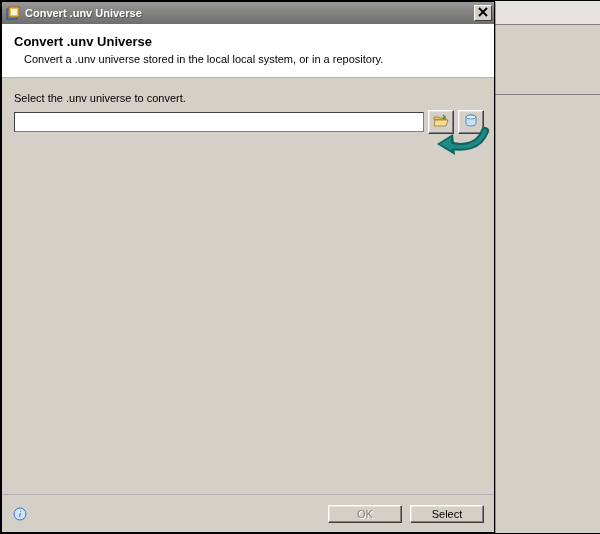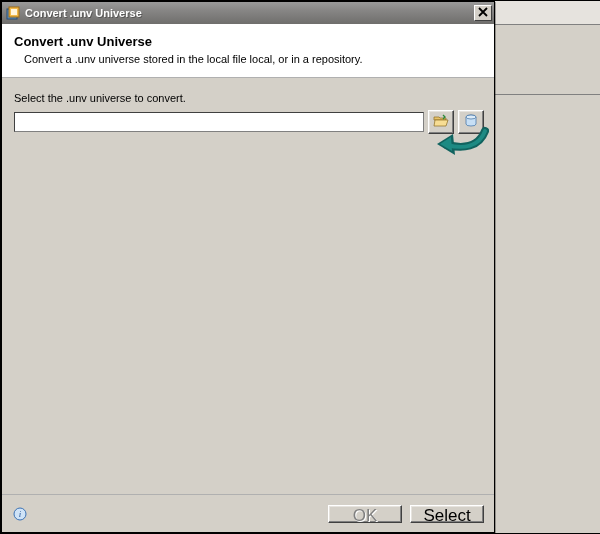--- a/index.html
+++ b/index.html
@@ -154,21 +154,21 @@
   }
   .help-icon svg { width: 14px; height: 14px; }
   .spacer { flex: 1; }
   .btn {
     min-width: 74px; height: 18px;
     background: #d4d0c8;
     border: 1px solid #fff;
     border-right-color: #404040;
     border-bottom-color: #404040;
     box-shadow: inset -1px -1px 0 #808080, inset 1px 1px 0 #e6e3de;
-    font-size: 17px;
+    font-size: 11px;
     font-family: inherit;
     cursor: pointer;
     text-align: center;
     padding: 0;
   }
   .btn.disabled {
     color: #808080;
     text-shadow: 1px 1px 0 #fff;
     cursor: default;
   }
@@ -207,21 +207,21 @@
         <span class="close-x">
           <svg width="10" height="10" viewBox="0 0 10 10">
             <path d="M1 1 L9 9 M9 1 L1 9" stroke="#000" stroke-width="1.8"></path>
           </svg>
         </span>
       </div>
     </div>
 
     <div class="header-area">
       <div class="header-title">Convert .unv Universe</div>
-      <div class="header-desc">Convert a .unv universe stored in the local file local, or in a repository.</div>
+      <div class="header-desc">Convert a .unv universe stored in the local local system, or in a repository.</div>
     </div>
 
     <div class="body-area">
       <div class="prompt-label">Select the .unv universe to convert.</div>
       <div class="input-row">
         <input type="text" class="path-input" value="" style="">
         <div class="icon-btn" title="Browse local file system">
           <span>
             <svg viewBox="0 0 16 16">
               <path d="M1 4 h5 l1 1 h6 v2 H1 z" fill="#e8c36a" stroke="#8a6a20" stroke-width="0.7"></path>

